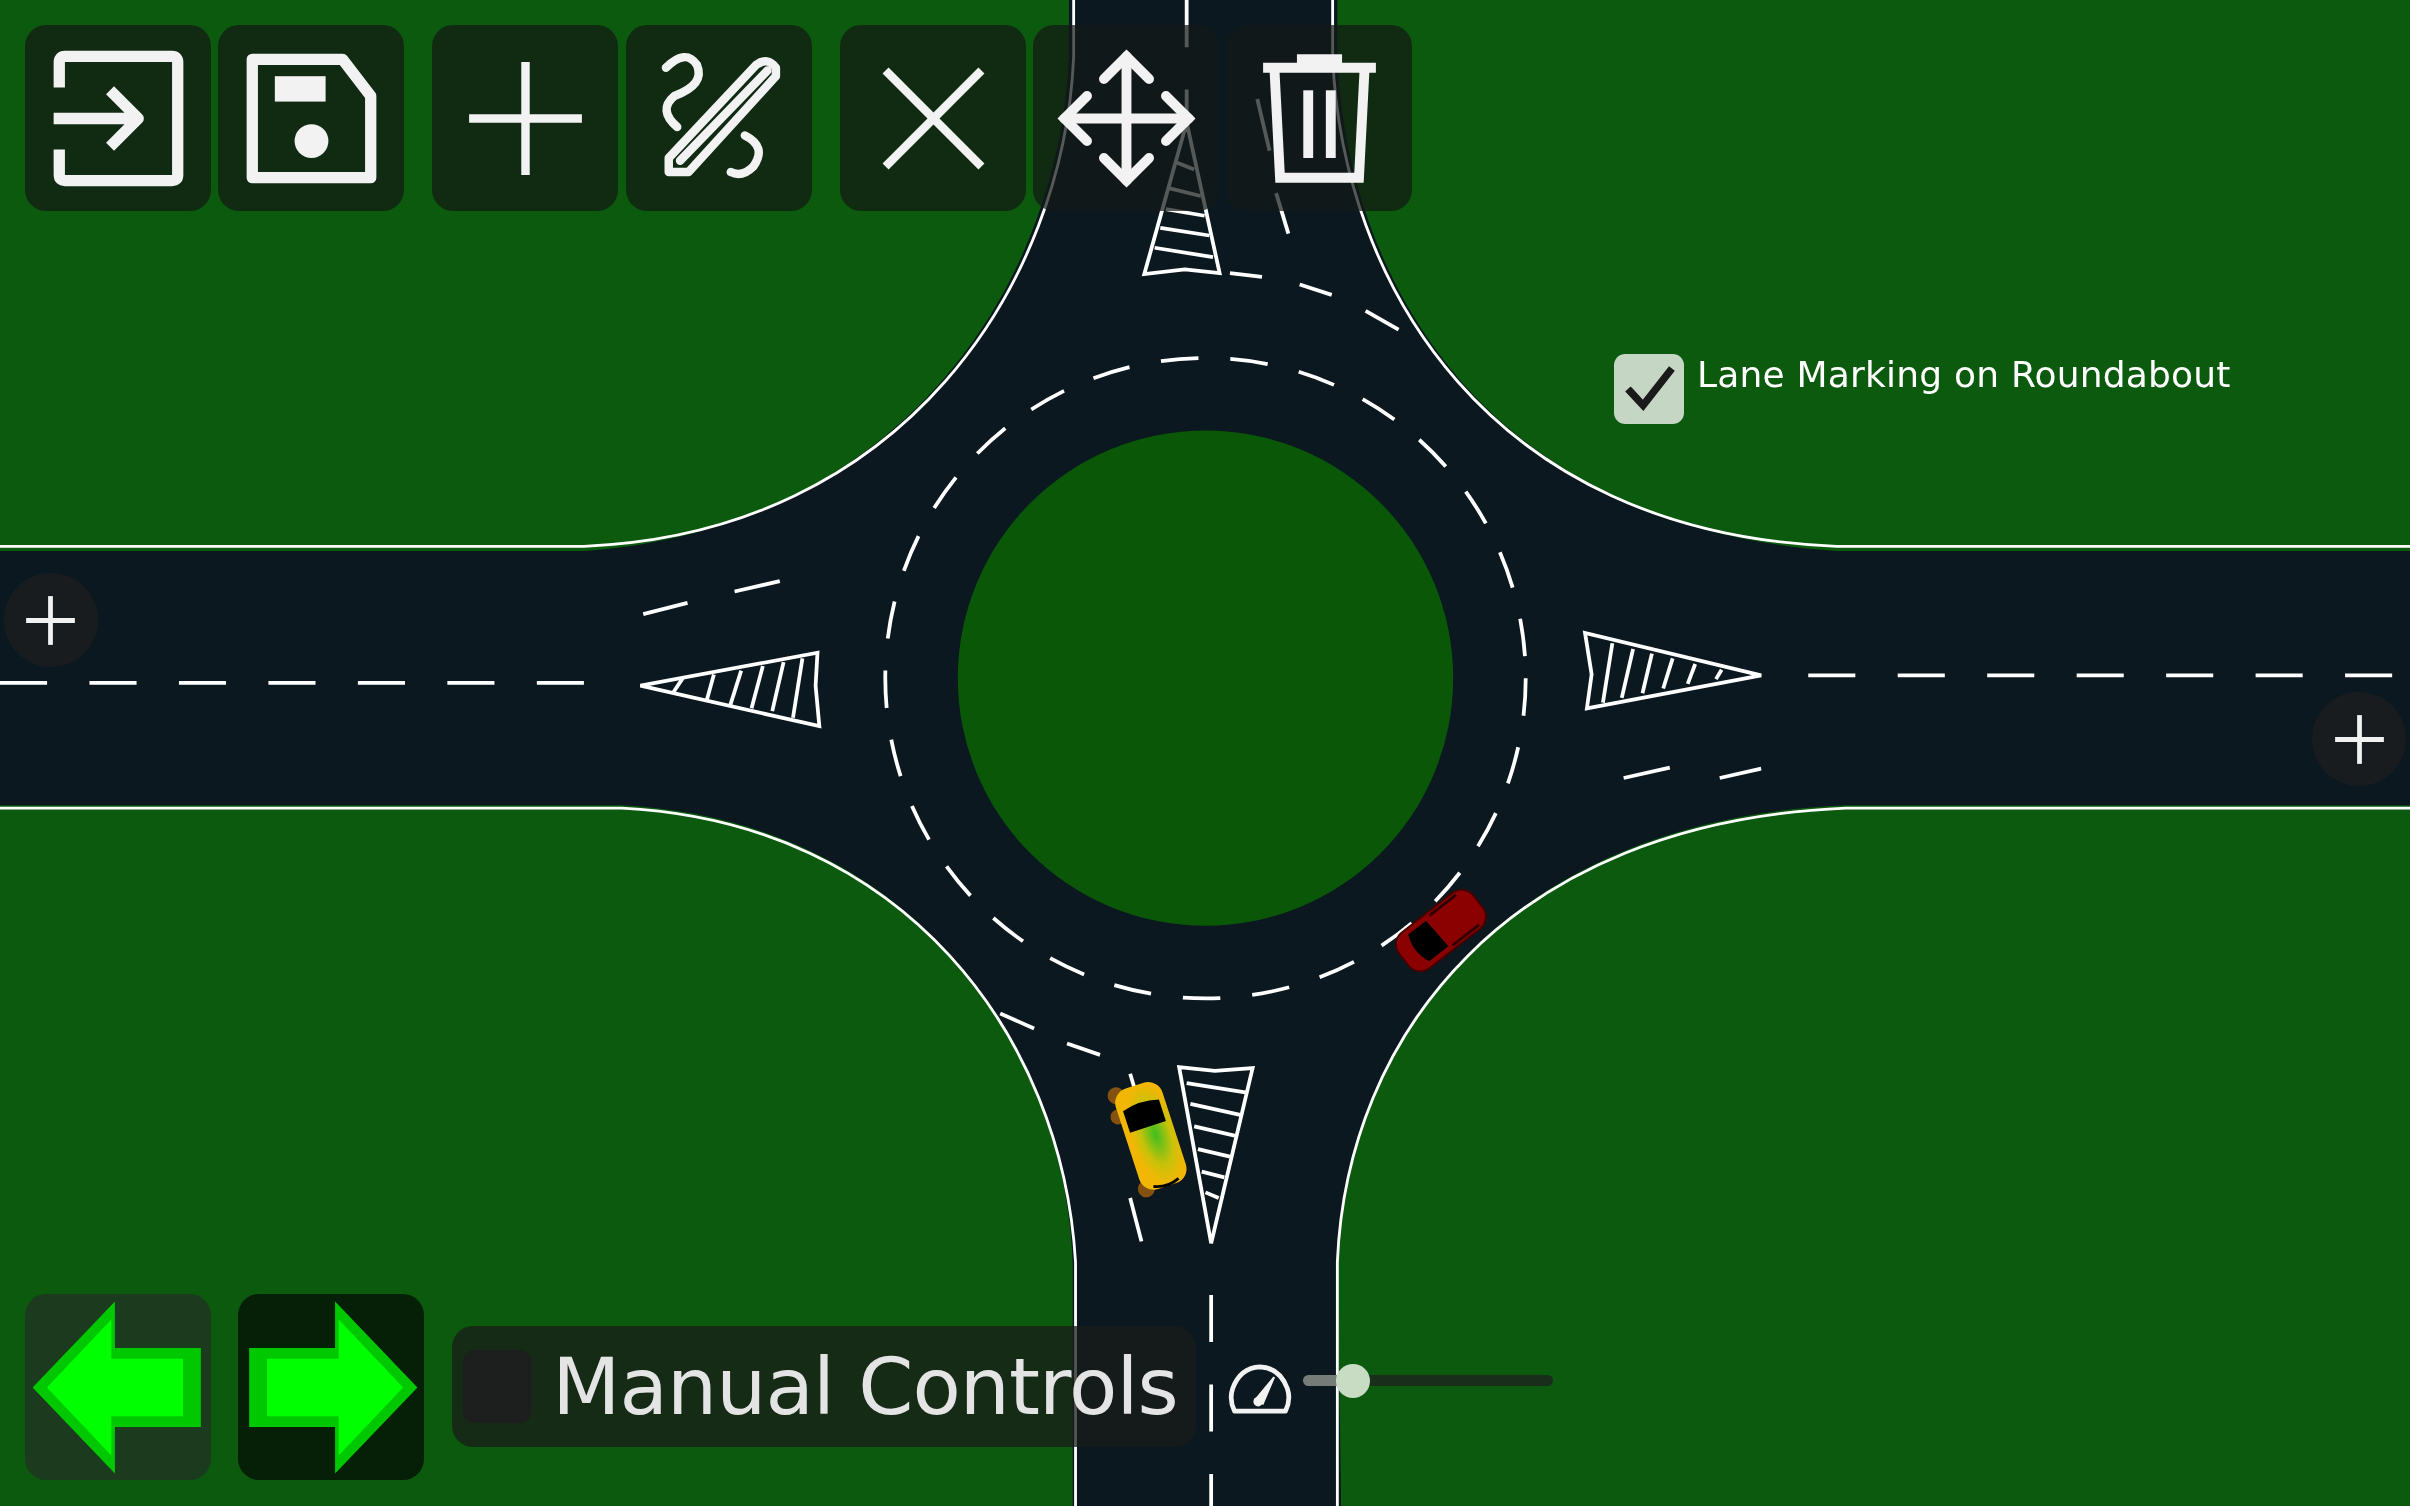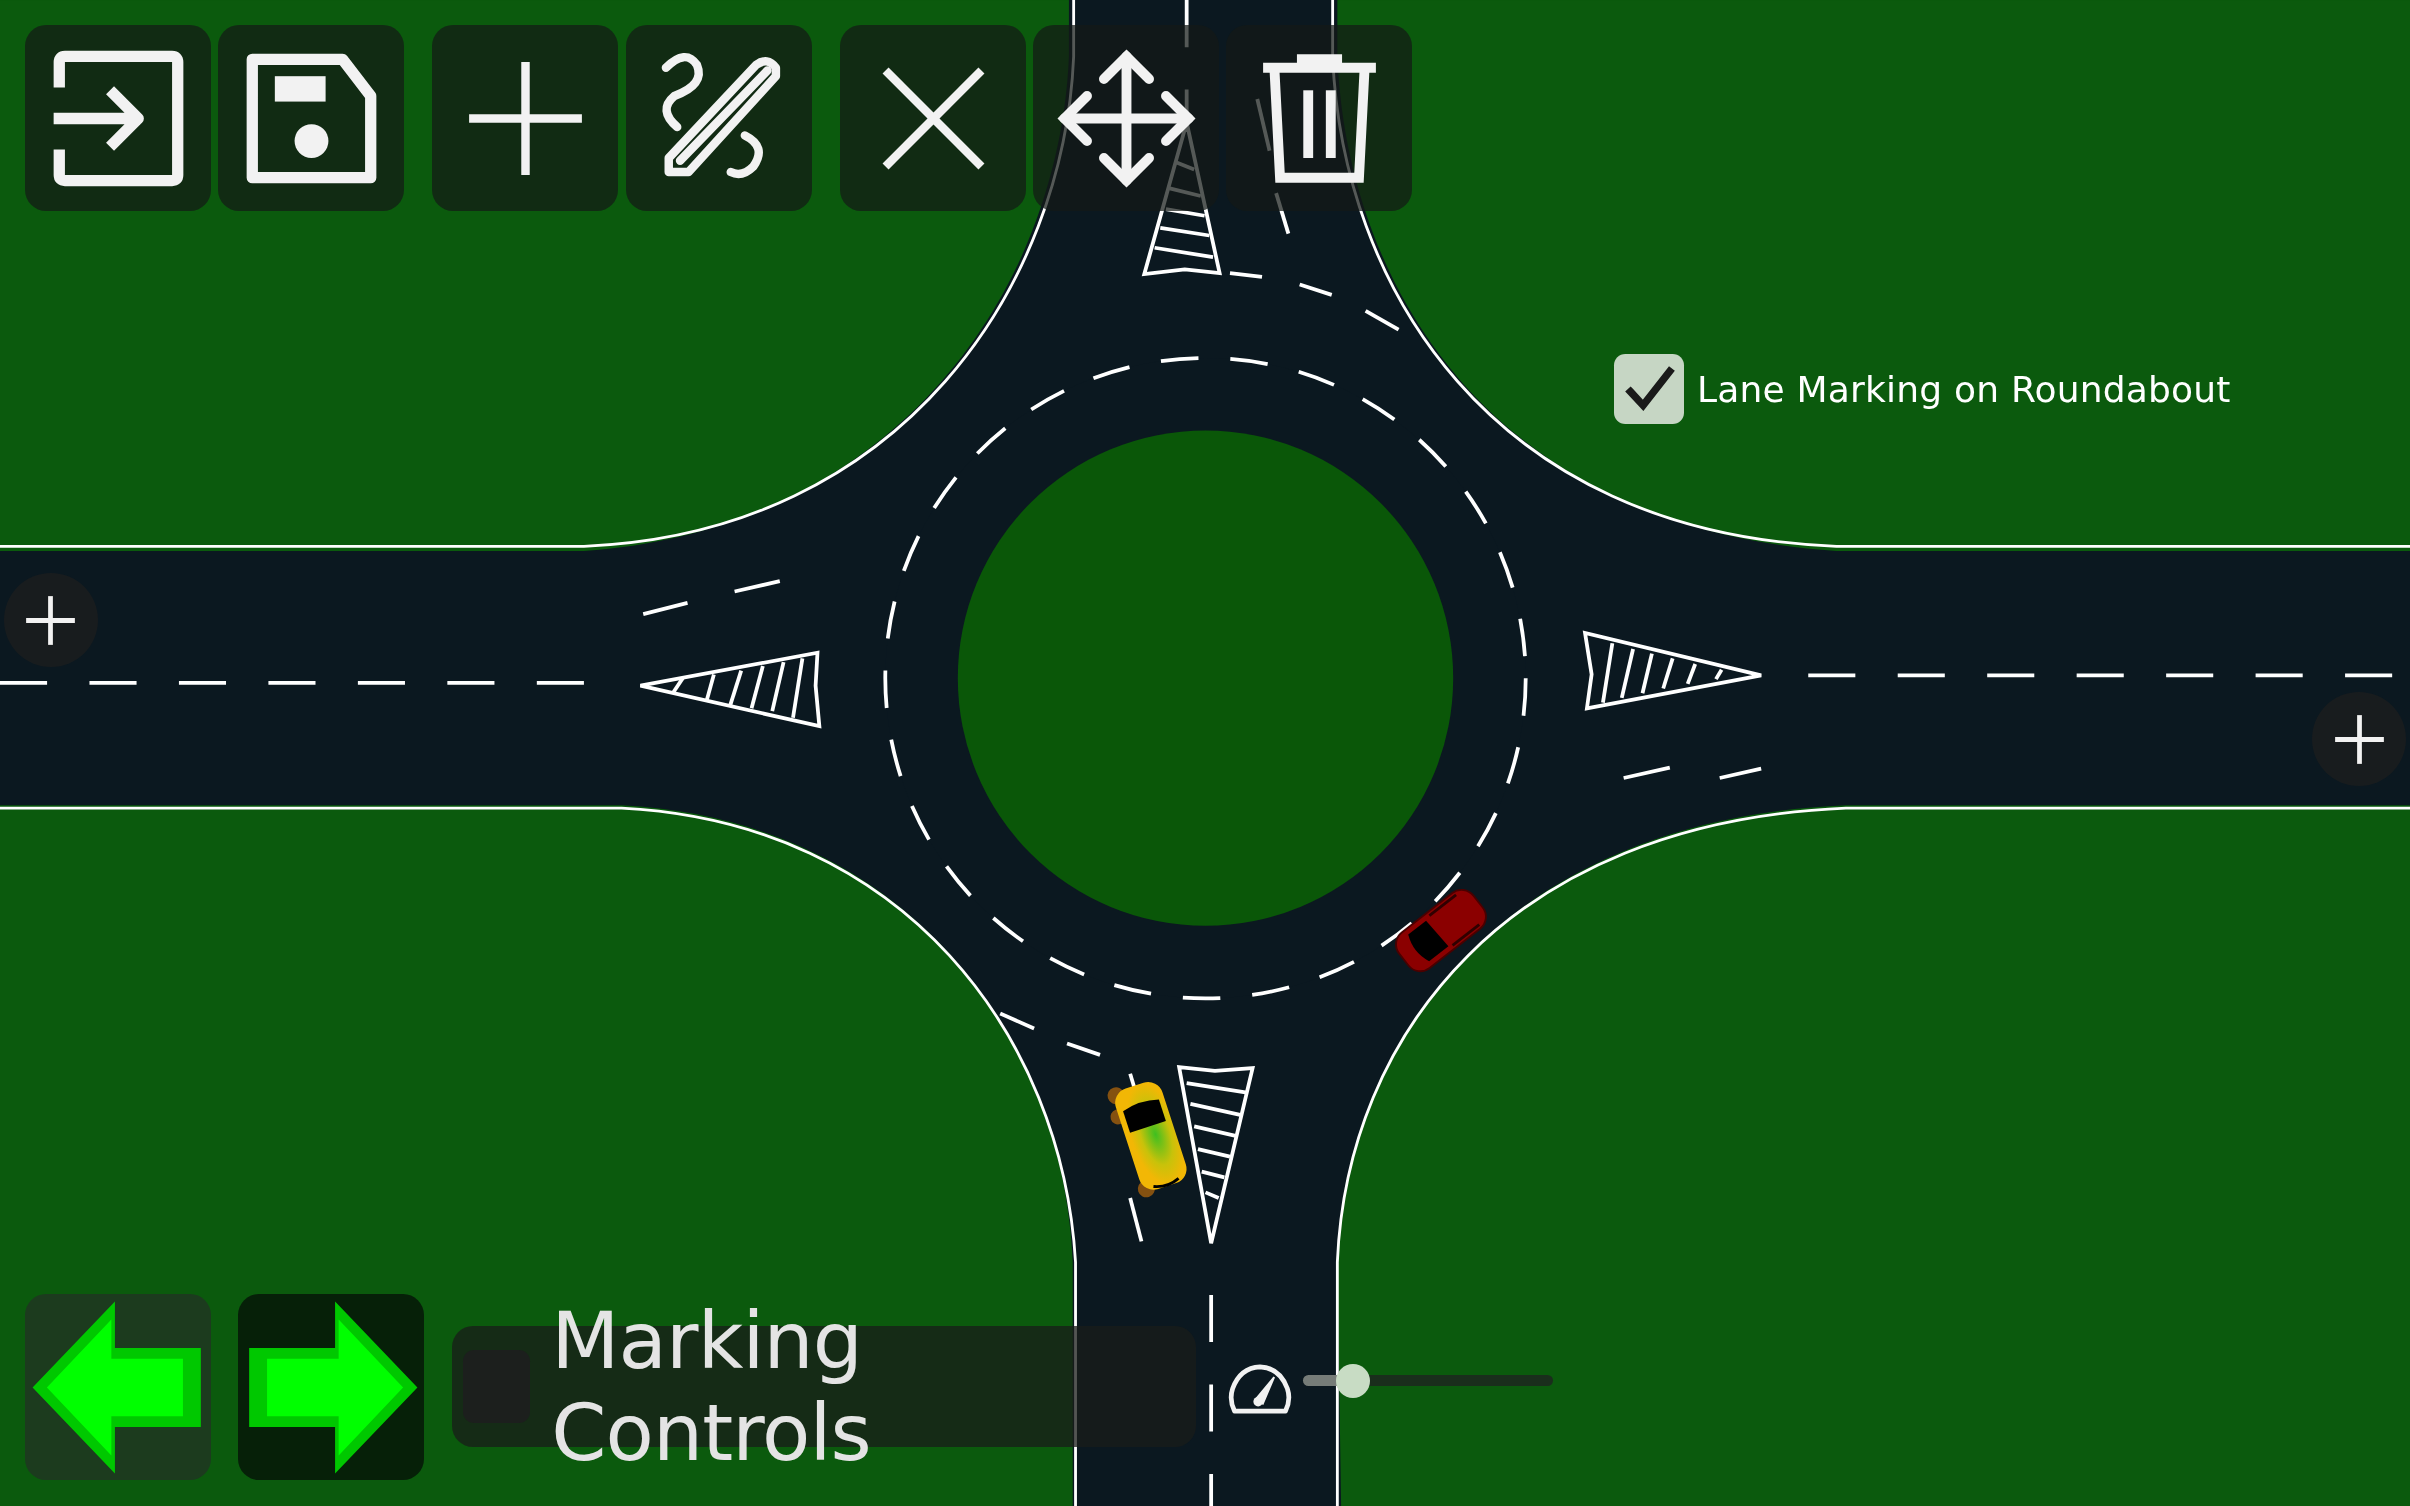--- a/index.html
+++ b/index.html
@@ -2,21 +2,21 @@
 <html style="font-size:15px"><head>
 <meta charset="utf-8">
 <style>
   html, body { margin:0; padding:0; }
   body { width:2411px; height:1507px; overflow:hidden; background:#0b5a0d; font-family:"DejaVu Sans", sans-serif; position:relative; }
   #scene { position:absolute; left:0; top:0; width:2411px; height:1507px; }
   .tbtn { position:absolute; top:25.4px; width:186px; height:186px; border-radius:21px; background:rgba(20,25,22,0.72); display:flex; align-items:center; justify-content:center; cursor:pointer; }
   .tbtn svg { width:141px; height:141px; }
   .plus-circle { position:absolute; width:94px; height:94px; border-radius:50%; background:rgba(30,30,30,0.7); display:flex; align-items:center; justify-content:center; cursor:pointer; }
   .plus-circle svg { width:53px; height:53px; }
-  .lane-toggle { position:absolute; left:1614px; top:354px; display:flex; align-items:center; cursor:pointer; }
+  .lane-toggle { position:absolute; left:1614px; top:354px; display:flex; align-items:flex-start; cursor:pointer; }
   .lane-toggle .cb { width:70px; height:70px; border-radius:11.3px; background:#c6d6c4; display:flex; align-items:center; justify-content:center; }
   .lane-toggle .cb svg { width:53px; height:53px; }
   .lane-toggle .lbl { margin-left:13px; color:#ffffff; font-size:36px; font-family:"DejaVu Sans", sans-serif; letter-spacing:0.2px; }
   .arrow-btn { position:absolute; top:1294px; width:186px; height:186px; border-radius:21px; display:flex; align-items:center; justify-content:center; cursor:pointer; }
   .arrow-btn svg { width:179px; height:179px; }
   .manual { position:absolute; left:452px; top:1326px; width:744px; height:121px; border-radius:21px; background:rgba(25,28,26,0.75); display:flex; align-items:center; }
   .manual .mcb { width:68px; height:73px; border-radius:11.3px; background:#1c1f1d; margin-left:11.3px; cursor:pointer; }
   .manual .mlbl { color:#e4e4e4; font-size:79px; margin-left:21px; font-family:"DejaVu Sans", sans-serif; letter-spacing:-0.9px; }
   .speed-icon { position:absolute; left:1227px; top:1362px; width:66px; height:53px; }
   .slider { position:absolute; left:1303px; top:1375px; width:250px; height:11.3px; border-radius:5.6px; background:rgba(30,35,32,0.8); cursor:pointer; }
@@ -210,21 +210,21 @@
   </svg>
 </div>
 <div class="arrow-btn" style="left:238px; background:rgba(5,25,8,0.9);">
   <svg viewBox="0 0 100 100">
     <path d="M98,50 L52,2 L52,28 L4,28 L4,72 L52,72 L52,98 Z" fill="#00c800"></path>
     <path d="M90,50 L54,12 L54,34 L14,34 L14,66 L54,66 L54,88 Z" fill="#00ff00"></path>
   </svg>
 </div>
 <div class="manual">
   <div class="mcb"></div>
-  <span class="mlbl">Marking Controls</span>
+  <span class="mlbl">Manual Controls</span>
 </div>
 <svg class="speed-icon" viewBox="0 0 70 56" fill="none" stroke="#f2f2f2" stroke-width="5">
   <path d="M8,52 Q2,40 6,28 Q14,6 35,5 Q56,6 64,28 Q68,40 62,52 Z" stroke-linejoin="round"></path>
   <path d="M30,40 L50,16 L38,44 Z" fill="#f2f2f2" stroke-width="2"></path>
   <circle cx="33" cy="42" r="5" fill="#f2f2f2" stroke="none"></circle>
 </svg>
 <div class="slider">
   <div class="fill" style="width:20%;"></div>
   <div class="knob" style="left:20%;"></div>
 </div>

